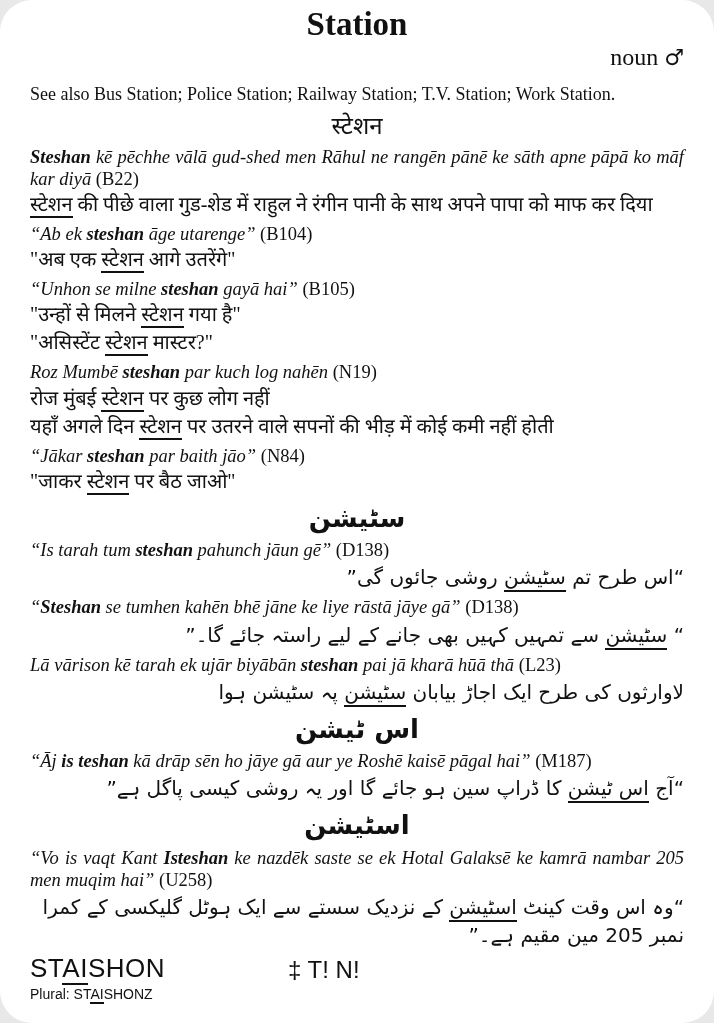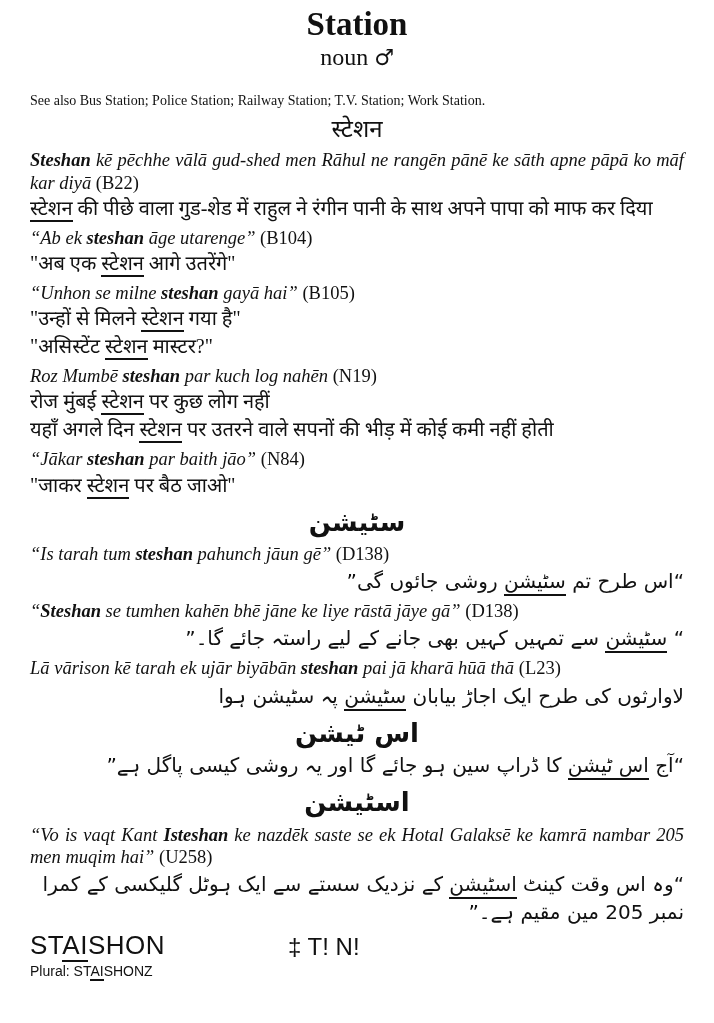--- a/index.html
+++ b/index.html
@@ -1,25 +1,25 @@
 <!DOCTYPE html>
 <html><head>
 <meta charset="utf-8">
 <style>
   html,body { margin:0; padding:0; background:#e8e8e8; }
   .page {
     width:714px; height:1023px; margin:0 auto; box-sizing:border-box;
     background:#ffffff; color:#111;
     font-family:"Liberation Serif","DejaVu Serif",serif;
-    padding:6px 30px 13px 30px; overflow:hidden; position:relative;
+    padding:6px 30px 13px 30px; overflow:hidden; position:relative;border-radius:32px;
   }
   .title { font-size:33px; line-height:1.15; margin:0; text-align:center; font-weight:700; }
-  .pos { font-size:24px; line-height:1.15; margin:0 0 2px 0; text-align:center; }
+  .pos { font-size:24px; line-height:1.15; margin:0 0 2px 0; text-align:right; }
   .male { font-size:22px; font-family:"DejaVu Sans",sans-serif; font-weight:400; }
-  .seealso { font-size:14px; line-height:1.28; margin:20px 0 2px 0; text-align:justify; }
+  .seealso { font-size:18px; line-height:1.28; margin:11px 0 2px 0; text-align:justify; }
   .h-dev { font-size:24px; line-height:1.25; margin:5px 0 2px 0; text-align:center; font-weight:400; }
   .h-urdu { font-size:26px; line-height:1.25; margin:7px 0 2px 0; text-align:center; font-weight:700;
             direction:rtl; font-family:"DejaVu Sans",sans-serif; }
   .roman { font-size:18.5px; line-height:1.2; margin:5px 0 0 0; font-style:italic; }
   .roman b { font-weight:700; }
   .ref { font-style:normal; }
   .just { text-align:justify; }
   .hindi { font-size:20px; line-height:1.35; margin:1px 0 0 0; font-style:normal; }
   .urdu { font-size:20px; line-height:1.4; margin:2px 0 0 0; direction:rtl; text-align:right;
           font-family:"DejaVu Sans",sans-serif; }
@@ -66,20 +66,21 @@
   <p class="urdu" dir="rtl"><span>“اس طرح تم </span><span class="u">سٹیشن</span><span> روشی جائوں گی”</span></p>
 
   <p class="roman"><span>“</span><b>Steshan</b><span> se tumhen kahēn bhē jāne ke liye rāstā jāye gā” </span><span class="ref">(D138)</span></p>
   <p class="urdu" dir="rtl"><span>“ </span><span class="u">سٹیشن</span><span> سے تمہیں کہیں بھی جانے کے لیے راستہ جائے گا۔”</span></p>
 
   <p class="roman"><span>Lā vārison kē tarah ek ujār biyābān </span><b>steshan</b><span> pai jā kharā hūā thā </span><span class="ref">(L23)</span></p>
   <p class="urdu" dir="rtl"><span>لاوارثوں کی طرح ایک اجاڑ بیابان </span><span class="u">سٹیشن</span><span> پہ سٹیشن ہوا</span></p>
 
   <h2 class="h-urdu" dir="rtl">اس ٹیشن</h2>
 
+  <p class="roman"><span>“Āj </span><b>is teshan</b><span> kā drāp sēn ho jāye gā aur ye Roshē kaisē pāgal hai” </span><span class="ref">(M187)</span></p>
   <p class="urdu" dir="rtl"><span>“آج </span><span class="u">اس ٹیشن</span><span> کا ڈراپ سین ہو جائے گا اور یہ روشی کیسی پاگل ہے”</span></p>
 
   <h2 class="h-urdu" dir="rtl">اسٹیشن</h2>
 
   <p class="roman just"><span>“Vo is vaqt Kant </span><b>Isteshan</b><span> ke nazdēk saste se ek Hotal Galaksē ke kamrā nambar 205 men muqim hai” </span><span class="ref">(U258)</span></p>
   <p class="urdu" dir="rtl"><span>“وہ اس وقت کینٹ </span><span class="u">اسٹیشن</span><span> کے نزدیک سستے سے ایک ہوٹل گلیکسی کے کمرا نمبر 205 مین مقیم ہے۔”</span></p>
 
   <div class="footer">
     <div class="headword"><span>ST</span><span class="u2">AI</span><span>SHON</span></div>
     <div class="marks">‡ T! N!</div>

